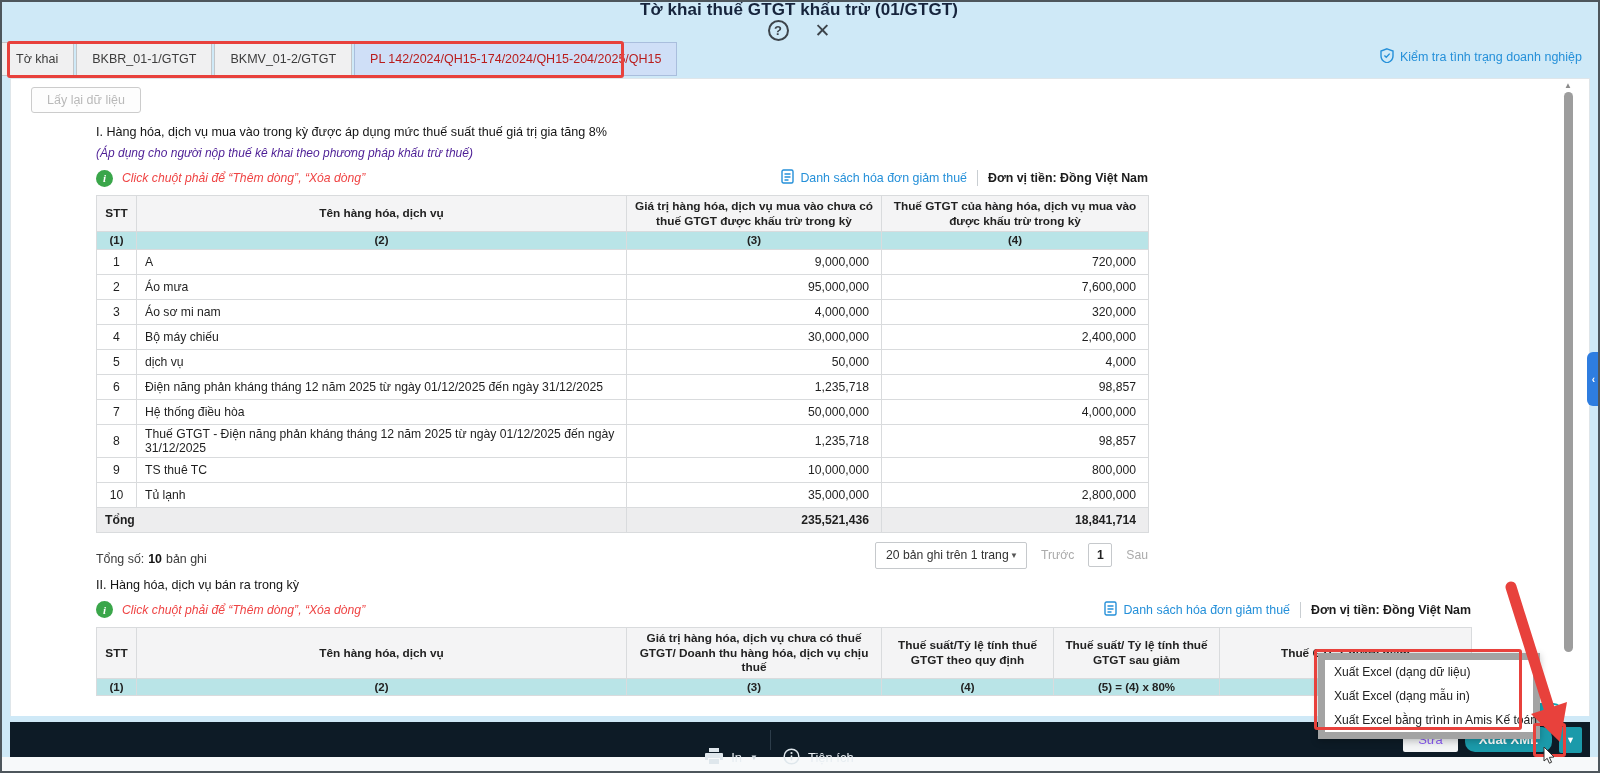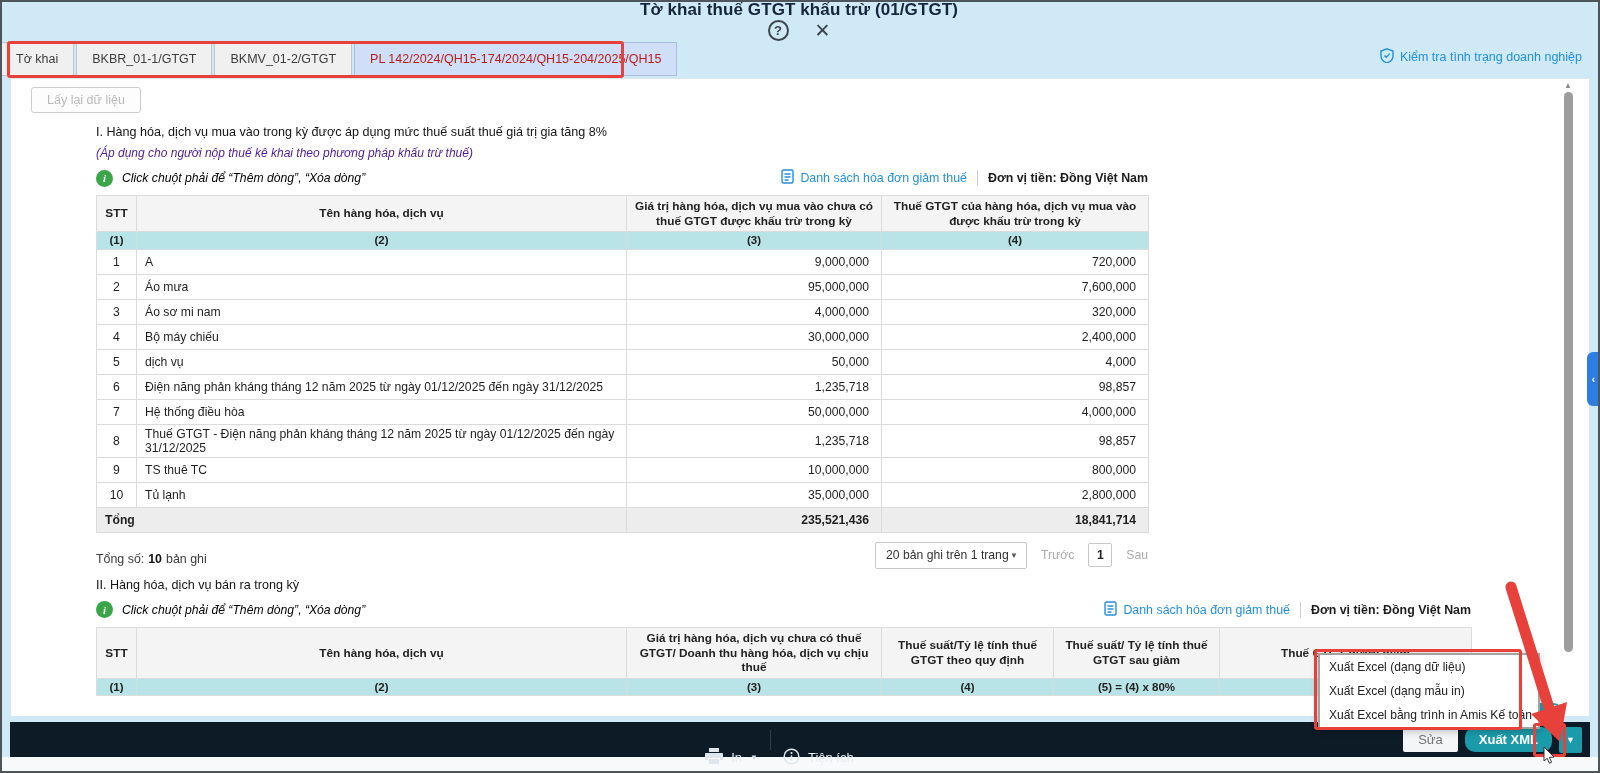--- a/index.html
+++ b/index.html
@@ -36,21 +36,21 @@
   .reload-btn { display: inline-block; margin: 2px 0 0 20px; padding: 5px 15px; background: #fdfdfd;
     border: 1px solid #cccccc; border-radius: 3px; color: #b9b9b9; font-size: 12.5px; cursor: pointer; }
   .main-title { width: 1540px; text-align: center; font-size: 14.5px; font-weight: bold; color: #141414; margin-top: 7px; }
   .col-main { margin-left: 85px; }
   .sec-heading { margin-top: 12px; font-size: 12.6px; font-weight: normal; color: #141414; }
   .sec-note { margin-top: 7px; font-size: 12px; font-style: italic; color: #4c1d95; }
   .hint-row { margin-top: 9px; display: flex; align-items: center; justify-content: space-between; }
   .hint-left { display: flex; align-items: center; gap: 9px; }
   .info-dot { width: 17px; height: 17px; border-radius: 50%; background: var(--info_green, #3aa64a); color: #fff;
     font-size: 11px; font-weight: bold; font-style: italic; display: flex; align-items: center; justify-content: center; font-family: "Liberation Serif", serif; }
-  .hint-text { font-size: 12.2px; font-style: italic; color: #000000; }
+  .hint-text { font-size: 12.2px; font-style: italic; color: #ef4444; }
   .links-right { display: flex; align-items: center; gap: 10px; font-size: 12.4px; }
   .inv-link { display: flex; align-items: center; gap: 6px; color: var(--link_blue, #2590d9); cursor: pointer; }
   .v-sep { width: 1px; height: 16px; background: #c9ced2; }
   .currency { color: #1c1c1c; font-weight: 600; }
 
   
   table.grid { border-collapse: collapse; margin-top: 8px; table-layout: fixed; }
   table.grid th, table.grid td { border: 1px solid #d9dbdd; overflow: hidden; }
   table.grid thead th { background: #f4f4f5; font-size: 11.8px; font-weight: bold; color: #222;
     padding: 3px 6px; height: 31px; text-align: center; line-height: 1.25; }
@@ -78,29 +78,29 @@
   .scroll-up { position: absolute; top: 2px; left: 2px; font-size: 8px; color: #8b8b8b; }
   .scroll-thumb { position: absolute; top: 13px; left: 2px; width: 9px; height: 560px; background: #9d9d9d; border-radius: 5px; cursor: pointer; }
 
   
   .bottombar { margin: 6px 10px 0; height: 35px; background: var(--bar_dark, #0d1b26); position: relative;
     display: flex; align-items: center; color: #e7edf1; }
   .bb-center { position: absolute; left: 44%; display: flex; align-items: center; gap: 12px; }
   .bb-item { display: flex; align-items: center; gap: 8px; font-size: 13px; cursor: pointer; margin-top: 36px; }
   .bb-sep { width: 1px; height: 20px; background: #2d3d4a; }
   .bb-right { position: absolute; right: 8px; display: flex; align-items: center; gap: 7px; }
-  .btn-sua { background: #f3f5f6; color: #737373; border: none; padding: 5px 15px; font-size: 13px; border-radius: 2px; cursor: pointer; font-family: inherit; }
+  .btn-sua { background: #f3f5f6; color: #8b5cf6; border: none; padding: 5px 15px; font-size: 13px; border-radius: 2px; cursor: pointer; font-family: inherit; }
   .btn-xml { background: var(--teal, #1b9aaa); color: #fff; border: none; padding: 5px 14px; font-size: 13px; font-weight: bold; border-radius: 10px; cursor: pointer; font-family: inherit; }
   .btn-caret { background: var(--teal, #1b9aaa); color: #fff; border: none; width: 23px; height: 26px; font-size: 9px; border-radius: 2px; cursor: pointer; }
   .bottom-strip { margin: 0; height: 16px; background: #f7f9fa; }
 
   
   .overlay { position: absolute; inset: 0; z-index: 40; pointer-events: none; }
   .ctx-menu { position: absolute; left: 1318px; top: 653px; width: 222px; background: #fff;
-    border: 2px solid #a3a3a3; box-shadow: 0 2px 7px rgba(0,0,0,.25); z-index: 30; }
+    border: 7px solid #a3a3a3; box-shadow: 0 2px 7px rgba(0,0,0,.25); z-index: 30; }
   .ctx-item { height: 24px; display: flex; align-items: center; padding: 0 9px; font-size: 12.1px; color: #222;
     cursor: pointer; white-space: nowrap; }
   .toggle { position: absolute; left: 1529px; top: 703px; width: 34px; height: 19px; border-radius: 10px;
     background: var(--toggle_teal, #14a5b4); z-index: 28; cursor: pointer; }
   .toggle .knob { position: absolute; right: 2px; top: 2px; width: 15px; height: 15px; border-radius: 50%; background: #fff; }
   .anno { position: absolute; border: 3px solid var(--accent_red, #e8413c); border-radius: 3px; }
   .anno-tabs { left: 7px; top: 41px; width: 617px; height: 37px; }
   .anno-menu { left: 1314px; top: 649px; width: 208px; height: 81px; }
   .anno-caret { left: 1533px; top: 723px; width: 33px; height: 34px; }
   .handle-blue { position: absolute; right: 0; top: 352px; width: 13px; height: 54px; background: var(--handle_blue, #2e7de0);

